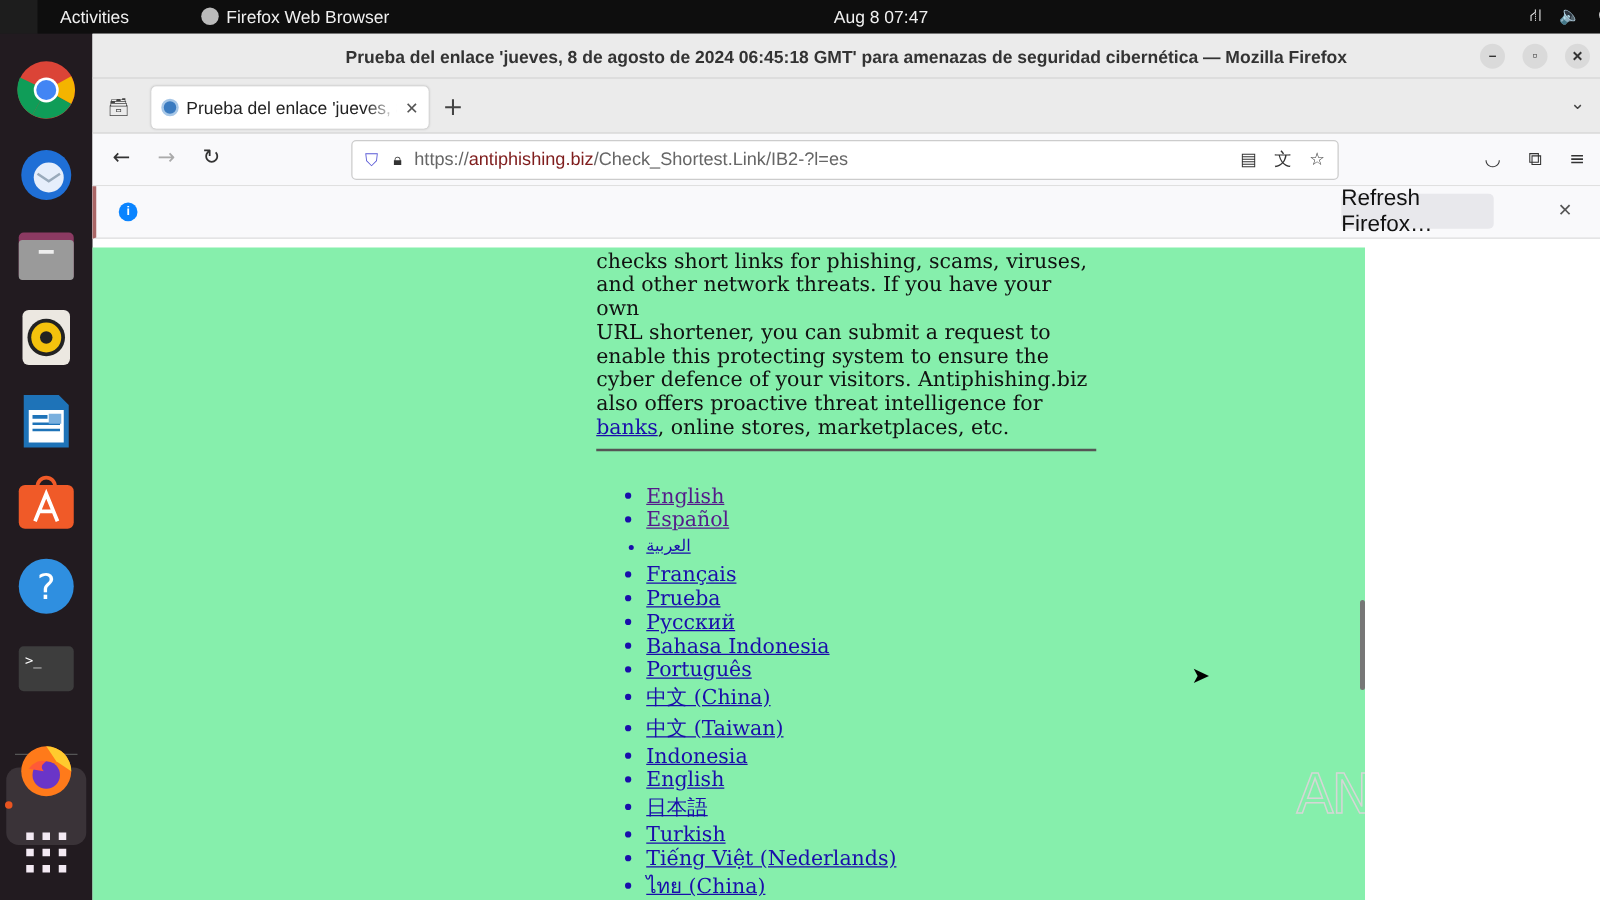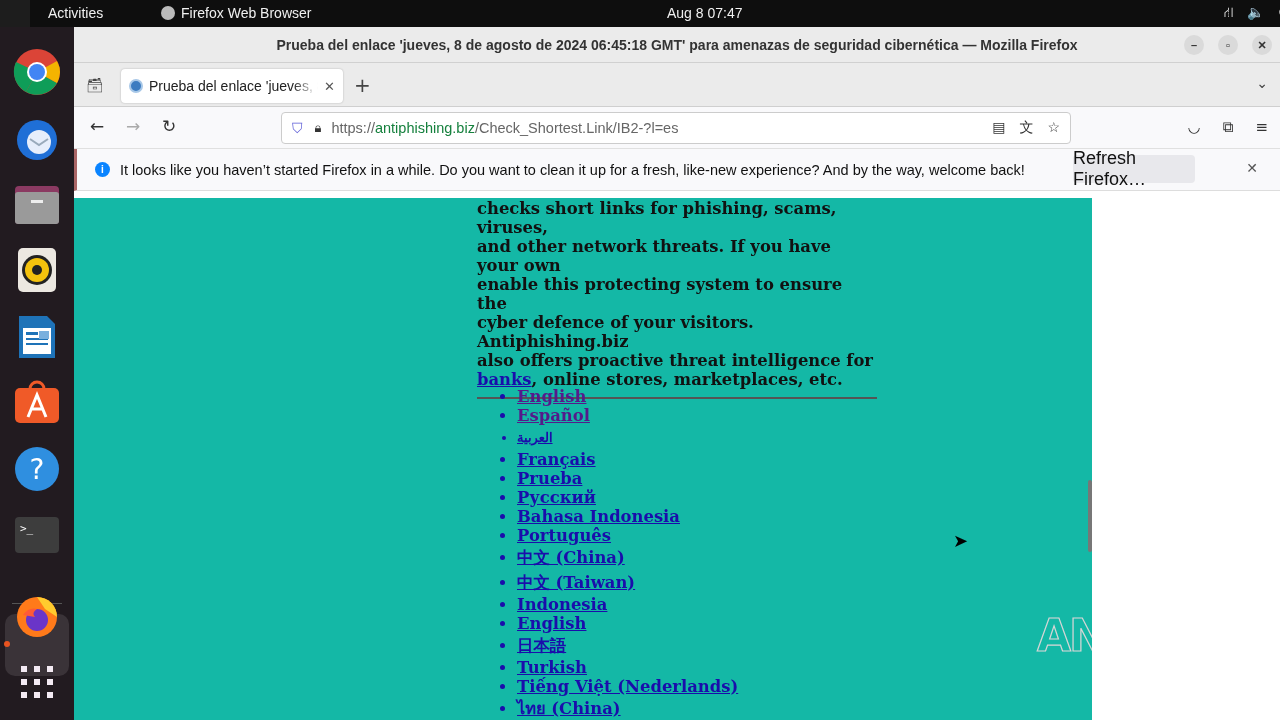--- a/index.html
+++ b/index.html
@@ -27,30 +27,30 @@
   .tab .tablabel { flex: 1; overflow: hidden; white-space: nowrap; -webkit-mask-image: linear-gradient(90deg, #000 85%, transparent); }
   .tab .tabclose { margin-left: 6px; color: #555; font-size: 13px; }
   .newtab { position: absolute; left: 280px; top: 10px; font-size: 20px; color: #444; }
   .tablist { position: absolute; right: 12px; top: 12px; font-size: 14px; color: #444; }
 
   .navbar { height: 42px; background: #f9f9fb; position: relative; border-bottom: 1px solid #e0e0e0; }
   .navbtn { position: absolute; top: 9px; font-size: 17px; color: #333; }
   .urlbar { position: absolute; left: 207px; top: 5px; width: 790px; height: 32px; background: #fff; border: 1px solid #ccc; border-radius: 4px; display: flex; align-items: center; padding: 0 10px; font-family: "Liberation Sans", sans-serif; font-size: 14.5px; color: #666; }
   .urlbar .shield { color: #5b5bd6; margin-right: 12px; font-size: 14px; }
   .urlbar .padlock { margin-right: 10px; color: #333; font-size: 13px; }
-  .urlbar .host { color: #15803d; }
+  .urlbar .host { color: #7f1d1d; }
   .urlbar .ubicons { position: absolute; right: 10px; top: 6px; display: flex; gap: 14px; color: #333; font-size: 14px; }
   .navright { position: absolute; right: 12px; top: 11px; display: flex; gap: 22px; color: #333; font-size: 15px; }
 
   .notif { height: 42px; background: #f9f9fb; position: relative; border-bottom: 1px solid #ddd; border-left: 3px solid #a66; display: flex; align-items: center; font-family: "Liberation Sans", sans-serif; font-size: 14.5px; color: #111; }
   .notif .info { width: 15px; height: 15px; border-radius: 50%; background: #0a84ff; color: #fff; font-size: 10px; font-weight: bold; display: flex; align-items: center; justify-content: center; margin: 0 10px 0 18px; }
   .notif .refresh { position: absolute; left: 996px; top: 6px; width: 122px; height: 28px; background: #e8e8ec; border-radius: 4px; font-weight: normal; display: flex; align-items: center; justify-content: center; font-size: 18px; }
   .notif .nclose { position: absolute; right: 22px; top: 11px; color: #555; font-size: 14px; }
 
-  .content { position: absolute; left: 0; top: 171px; width: 1018px; height: 522px; background: #14b8a6; overflow: hidden; font-weight: bold; }
+  .content { position: absolute; left: 0; top: 171px; width: 1018px; height: 522px; background: #86efac; overflow: hidden; }
   .article { position: absolute; left: 403px; top: -18px; width: 400px; font-family: "DejaVu Serif", serif; font-size: 16.4px; line-height: 19px; color: #111; }
   .article a { color: #1a0dab; text-decoration: underline; }
   .article hr { border: 0; border-top: 2px solid #555; margin-top: 8px; width: 400px; }
   .langs { position: absolute; left: 443px; top: 189px; font-family: "DejaVu Serif", serif; font-size: 16.4px; color: #1a0dab; list-style: disc; }
   .langs li { line-height: 19px; }
   .langs li.tall { line-height: 25px; }
   .langs a { color: #1a0dab; text-decoration: underline; }
   .langs a.visited { color: #551a8b; }
   .scrollbar { position: absolute; right: 0; top: 282px; width: 4px; height: 72px; background: #777; border-radius: 2px; }
   .watermark { position: absolute; left: 963px; top: 412px; font-family: "DejaVu Sans", sans-serif; font-size: 44px; color: transparent; -webkit-text-stroke: 1.2px #d6d6d6; letter-spacing: -2px; }
@@ -203,30 +203,30 @@
     </div>
     <span class="navright">
       <span>◡</span>
       <span>⧉</span>
       <span>≡</span>
     </span>
   </div>
 
   <div class="notif">
     <span class="info">i</span>
-    <span>It looks like you haven’t started Firefox in a while. Do you want to clean it up for a fresh, like-new experience? And by the way, welcome back!</span>
     <span class="refresh">Refresh Firefox…</span>
     <span class="nclose">✕</span>
   </div>
 
   <div class="content">
     <div class="article">
       <div style="height:19px"></div>
       <div>checks short links for phishing, scams, viruses,</div>
       <div>and other network threats. If you have your own</div>
+      <div>URL shortener, you can submit a request to</div>
       <div>enable this protecting system to ensure the</div>
       <div>cyber defence of your visitors. Antiphishing.biz</div>
       <div>also offers proactive threat intelligence for</div>
       <div><a href="#">banks</a><span>, online stores, marketplaces, etc.</span></div>
       <hr>
     </div>
 
     <ul class="langs">
       <li><a class="visited" href="#"> English</a></li>
       <li><a class="visited" href="#"> Español</a></li>

